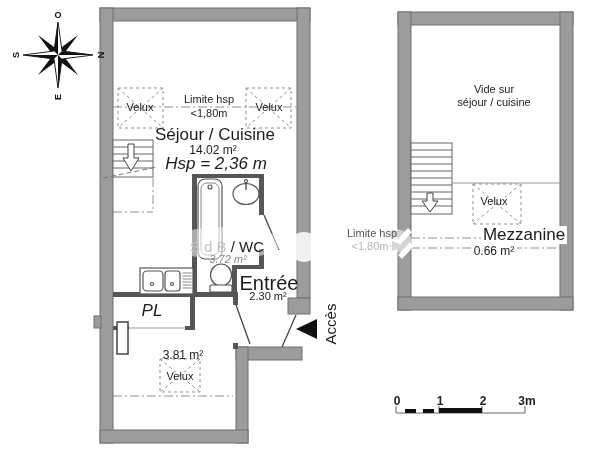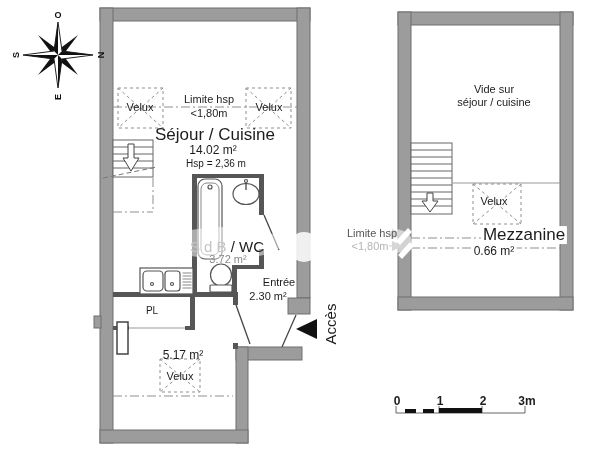--- a/index.html
+++ b/index.html
@@ -19,25 +19,25 @@
   .arrowhead{fill:#fff;stroke:#444;stroke-width:1;}
   .ddot{stroke:var(--dash);stroke-dasharray:9 3 2 3;fill:none;stroke-width:1;}
   .vlx{stroke:var(--dash);stroke-dasharray:3 3;fill:none;stroke-width:1;}
   .leaf{stroke:#444;stroke-width:1.3;}
   .brk{stroke:#777;stroke-width:1;stroke-dasharray:5 3;}
   .thin{stroke:#999;stroke-width:1;}
   .blob{fill:#fff;}
   .lbl{position:absolute;transform:translate(-50%,-50%);white-space:nowrap;
        color:var(--text);line-height:1.05;text-align:center;}
   .rot{transform:translate(-50%,-50%) rotate(-90deg);}
-  .s11{font-size:11px;} .s12{font-size:12px;} .s13{font-size:10px;}
-  .s15{font-size:15px;} .s16{font-size:11px;margin-left:10px;} .big{font-size:17px;}
+  .s11{font-size:11px;} .s12{font-size:12px;} .s13{font-size:17px;font-style:italic;}
+  .s15{font-size:15px;} .s16{font-size:20px;} .big{font-size:17px;}
   .bold{font-weight:700;}
   .bg{background:#fff;padding:0 2px;}
-  .fade1{color:var(--faded);} .fade2{color:#8a8a8a;}
+  .fade1{color:var(--faded);} .fade2{color:#8a8a8a;font-style:italic;}
   .fade3{color:#555;} .fade4{color:#b5b5b5;}
   .compass-letter{font-size:9px;font-weight:700;fill:#111;
        font-family:"Liberation Sans",sans-serif;}
 </style>
 </head>
 <body>
 
 <div class="canvas">
 
   <svg width="600" height="450" viewBox="0 0 600 450">
@@ -181,21 +181,21 @@
   <div class="lbl s11" style="left:209px;top:100px">Limite hsp</div>
   <div class="lbl s11" style="left:209px;top:114px">&lt;1,80m</div>
   <div class="lbl big" style="left:215px;top:135px">Séjour / Cuisine</div>
   <div class="lbl s12" style="left:213px;top:150px">14.02 m²</div>
   <div class="lbl s13" style="left:216px;top:164px">Hsp =  2,36 m</div>
   <div class="lbl s15" style="left:227px;top:247px"><span class="fade1">S d B</span><span> / WC</span></div>
   <div class="lbl s11 fade2" style="left:228px;top:260px">3.72 m²</div>
   <div class="lbl s16" style="left:269px;top:283px">Entrée</div>
   <div class="lbl s11" style="left:268px;top:297px">2.30 m²</div>
   <div class="lbl s13" style="left:152px;top:311px">PL</div>
-  <div class="lbl s12" style="left:183px;top:355px">5.17 m²</div>
+  <div class="lbl s12" style="left:183px;top:355px">3.81 m²</div>
   <div class="lbl s11" style="left:180px;top:377px">Velux</div>
   <div class="lbl s15 rot" style="left:331px;top:324px">Accès</div>
 
   <div class="lbl s11" style="left:494px;top:90px">Vide sur</div>
   <div class="lbl s11" style="left:494px;top:103px">séjour / cuisine</div>
   <div class="lbl s11" style="left:494px;top:202px">Velux</div>
   <div class="lbl big bg" style="left:524px;top:235px">Mezzanine</div>
   <div class="lbl s12 bg" style="left:494px;top:251px">0.66 m²</div>
   <div class="lbl s11 fade3" style="left:372px;top:234px">Limite hsp</div>
   <div class="lbl s11 fade4" style="left:370px;top:247px">&lt;1,80m</div>

